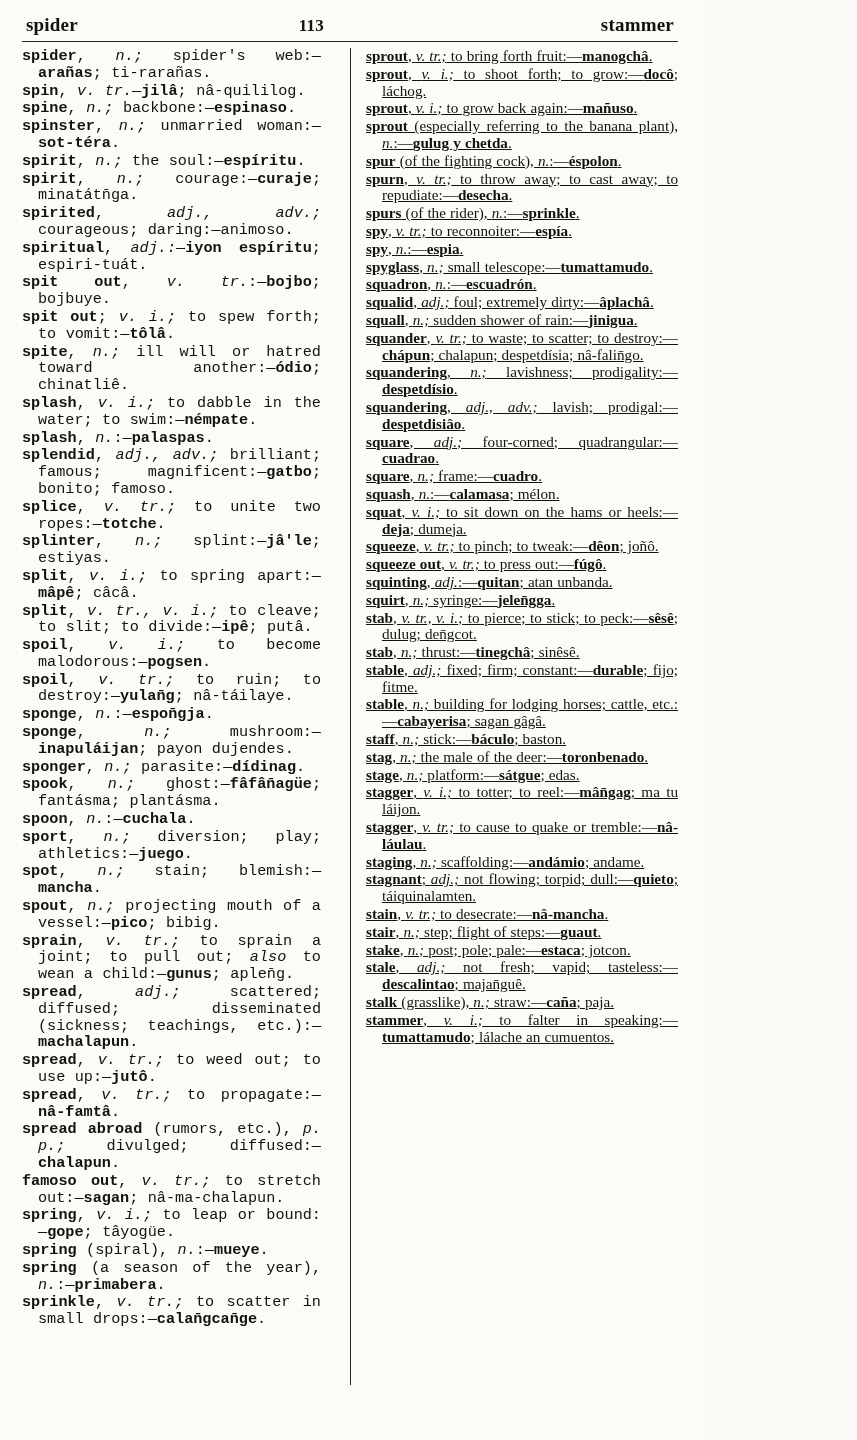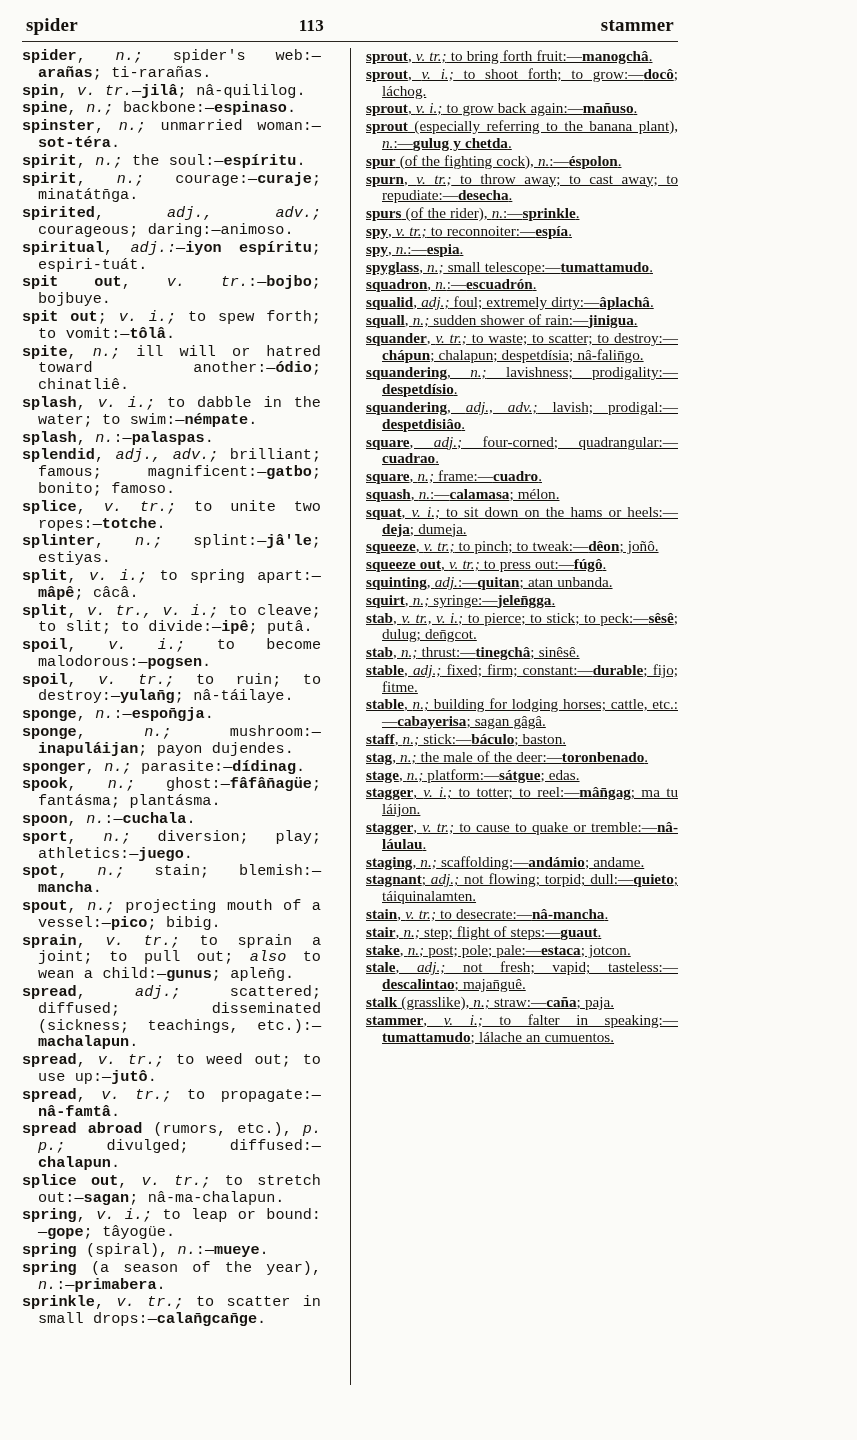--- a/index.html
+++ b/index.html
@@ -113,21 +113,21 @@
         <p class="entry"><span class="hang"><b>spook</b>, <i>n.;</i> ghost:—<b>fâfân̄agüe</b>; fantásma; plantásma.</span></p>
         <p class="entry"><span class="hang"><b>spoon</b>, <i>n.</i>:—<b>cuchala</b>.</span></p>
         <p class="entry"><span class="hang"><b>sport</b>, <i>n.;</i> diversion; play; athletics:—<b>juego</b>.</span></p>
         <p class="entry"><span class="hang"><b>spot</b>, <i>n.;</i> stain; blemish:—<b>mancha</b>.</span></p>
         <p class="entry"><span class="hang"><b>spout</b>, <i>n.;</i> projecting mouth of a vessel:—<b>pico</b>; bibig.</span></p>
         <p class="entry"><span class="hang"><b>sprain</b>, <i>v. tr.;</i> to sprain a joint; to pull out; <i>also</i> to wean a child:—<b>gunus</b>; aplen̄g.</span></p>
         <p class="entry"><span class="hang"><b>spread</b>, <i>adj.;</i> scattered; diffused; disseminated (sickness; teachings, etc.):—<b>machalapun</b>.</span></p>
         <p class="entry"><span class="hang"><b>spread</b>, <i>v. tr.;</i> to weed out; to use up:—<b>jutô</b>.</span></p>
         <p class="entry"><span class="hang"><b>spread</b>, <i>v. tr.;</i> to propagate:—<b>nâ-famtâ</b>.</span></p>
         <p class="entry"><span class="hang"><b>spread abroad</b> (rumors, etc.), <i>p. p.;</i> divulged; diffused:—<b>chalapun</b>.</span></p>
-        <p class="entry"><span class="hang"><b>splice out</b>, <i>v. tr.;</i> to stretch out:—<b>sagan</b>; nâ-ma-chalapun.</span></p>
+        <p class="entry"><span class="hang"><b>famoso out</b>, <i>v. tr.;</i> to stretch out:—<b>sagan</b>; nâ-ma-chalapun.</span></p>
         <p class="entry"><span class="hang"><b>spring</b>, <i>v. i.;</i> to leap or bound:—<b>gope</b>; tâyogüe.</span></p>
         <p class="entry"><span class="hang"><b>spring</b> (spiral), <i>n.</i>:—<b>mueye</b>.</span></p>
         <p class="entry"><span class="hang"><b>spring</b> (a season of the year), <i>n.</i>:—<b>primabera</b>.</span></p>
         <p class="entry"><span class="hang"><b>sprinkle</b>, <i>v. tr.;</i> to scatter in small drops:—<b>calan̄gcan̄ge</b>.</span></p>
       </div>
     <div class="col right">
         <p class="entry"><span class="hang"><b>sprout</b>, <i>v. tr.;</i> to bring forth fruit:—<b>manogchâ</b>.</span></p>
         <p class="entry"><span class="hang"><b>sprout</b>, <i>v. i.;</i> to shoot forth; to grow:—<b>docô</b>; láchog.</span></p>
         <p class="entry"><span class="hang"><b>sprout</b>, <i>v. i.;</i> to grow back again:—<b>mañuso</b>.</span></p>
         <p class="entry"><span class="hang"><b>sprout</b> (especially referring to the banana plant), <i>n.</i>:—<b>gulug y chetda</b>.</span></p>

